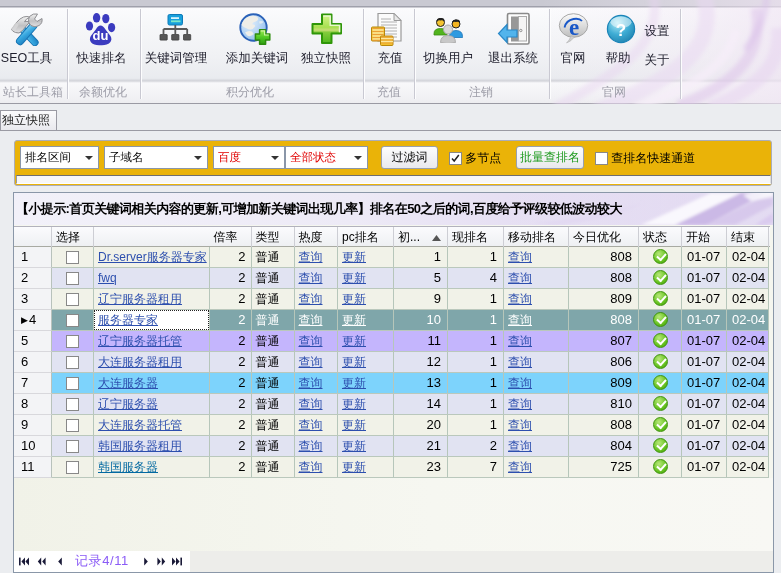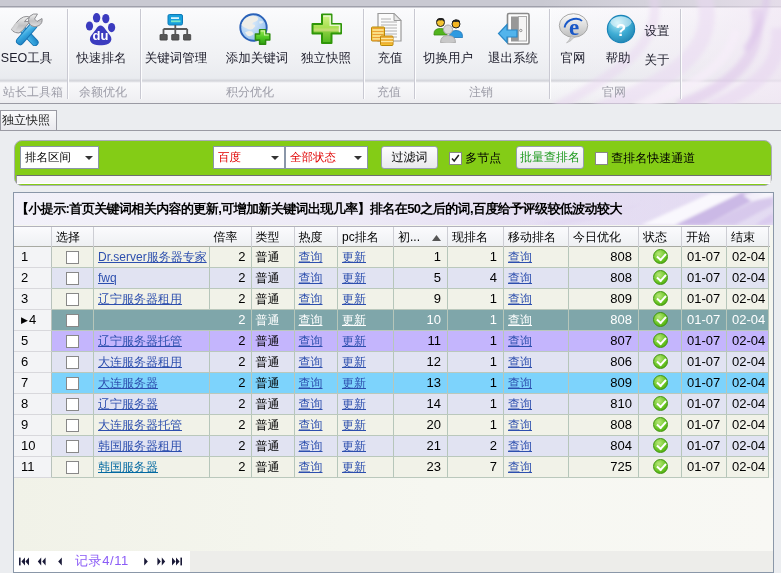--- a/index.html
+++ b/index.html
@@ -8,21 +8,21 @@
 
 #ribbon{left:0;top:0;width:781px;height:104px;background:linear-gradient(#c9c9d2 0%,#c9c9d2 5.5%,#9fa0ab 5.9%,#9fa0ab 6.6%,#fbfbfd 8%,#f6f7f9 25%,#f0f1f4 55%,#e9ebef 76%,#d2d3d9 78.5%,#f8f8fa 80.5%,#f1f1f4 95%,#ededf0 100%);border-bottom:1px solid #9a9aa3}
 .rsep{position:absolute;top:9px;bottom:4px;width:1px;background:#c9c9d2;box-shadow:1px 0 0 #fdfdfe}
 .rlab{position:absolute;top:50px;height:14px;font-size:12.5px;color:#1d1d2b;text-align:center;white-space:nowrap}
 .glab{position:absolute;top:84px;height:13px;font-size:12px;color:#9d9da8;text-align:center;white-space:nowrap}
 .ricon{position:absolute}
 
 #tabline{left:0;top:130px;width:781px;height:1px;background:#9a9aa3}
 #tab{left:0;top:110px;width:57px;height:20px;background:linear-gradient(#fbfbfc,#e9e9ee);border:1px solid #9a9aa3;border-bottom:none;font-size:12px;color:#222;line-height:19px;padding-left:1px}
 
-#fpanel{left:14px;top:140px;width:758px;height:46px;background:#84cc16;border:1px solid #abadb8;border-radius:8px}
+#fpanel{left:14px;top:140px;width:758px;height:46px;background:#eab308;border:1px solid #abadb8;border-radius:3px}
 .combo{position:absolute;top:5px;height:23px;background:#fff;border:1px solid #8a96a8;font-size:11.5px;line-height:21px;padding-left:4px;color:#000}
 .carr{position:absolute;right:5px;top:9px;width:0;height:0;border-left:4px solid transparent;border-right:4px solid transparent;border-top:4px solid #333}
 .fbtn{position:absolute;top:5px;height:23px;background:linear-gradient(#fdfdfd,#e9e9ee);border:1px solid #98a0b0;border-radius:3px;font-size:12px;text-align:center;line-height:21px;color:#000}
 .ckb{display:inline-block;width:13px;height:13px;background:#fff;border:1px solid #888;vertical-align:middle}
 .fck{position:absolute;top:9px;font-size:12px;color:#000}
 #strip{position:absolute;left:1px;top:34px;width:755px;height:9px;background:#f7f7f7;border-top:1px solid #6e6e6e;border-left:1px solid #9a9a9a;border-bottom:1px solid #fff;border-right:1px solid #e0e0e0}
 
 #tpanel{left:13px;top:192px;width:761px;height:381px;background:#f5f6ef;border:1px solid #8a97a8;overflow:hidden}
 #hint{position:absolute;left:0;top:0;width:759px;height:32px;background:linear-gradient(90deg,#f2f1f9 0%,#edeaf6 45%,#e2d9f1 78%,#d8c9ec 100%);font-size:13px;font-weight:bold;color:#000;line-height:32px;white-space:nowrap;letter-spacing:-0.6px}
 #thead{position:absolute;left:0;top:33px;width:756px;height:21px;background:linear-gradient(#fbfbfd,#eef0f3);border-top:1px solid #b2b2bc;border-bottom:1px solid #a8aaa2}
@@ -233,20 +233,21 @@
       <div class="glab" style="left:43px;width:120px">余额优化</div>
       <div class="glab" style="left:190px;width:120px">积分优化</div>
       <div class="glab" style="left:329px;width:120px">充值</div>
       <div class="glab" style="left:421px;width:120px">注销</div>
       <div class="glab" style="left:554px;width:120px">官网</div>
     </div>
 <div id="tab" class="abs">独立快照</div>
 <div id="tabline" class="abs"></div>
 <div id="fpanel" class="abs">
 <div class="combo" style="left:5px;width:79px">排名区间<i class="carr"></i></div>
+<div class="combo" style="left:89px;width:104px">子域名<i class="carr"></i></div>
 <div class="combo" style="left:198px;width:72px;color:#e00000">百度<i class="carr"></i></div>
 <div class="combo" style="left:270px;width:83px;color:#e00000">全部状态<i class="carr"></i></div>
 <div class="fbtn" style="left:366px;width:57px">过滤词</div>
 <div class="fck" style="left:434px"><span class="ckb" style="position:relative">
 <svg width="13" height="13" style="position:absolute;left:-1px;top:-1px">
             <path d="M3 6.5 L5.2 9 L9.8 3" fill="none" stroke="#222" stroke-width="1.5"></path>
           </svg></span> 多节点</div>
 <div class="fbtn" style="left:501px;width:68px;color:#1e9a1e">批量查排名</div>
 <div class="fck" style="left:580px"><span class="ckb"></span> 查排名快速通道</div>
 <div id="strip"></div>
@@ -340,20 +341,23 @@
 <div class="cl" style="left:517px;width:70px;text-align:right;padding-right:6px;color:#000">809</div>
 <div class="cl" style="left:587px;width:43px;text-align:center;"><span class="st"></span></div>
 <div class="cl" style="left:630px;width:45px;padding-left:5px;color:#000">01-07</div>
 <div class="cl" style="left:675px;width:42px;padding-left:5px;color:#000">02-04</div>
 </div>
       </div>
 <div class="rw" style="top:117px">
 <div class="nc"><span class="mk">▶</span>4</div>
 <div class="db" style="background:#7fa6aa">
 <div class="cl" style="left:0px;width:42px;text-align:center;"><span class="ckb"></span></div>
+<div class="cl" style="left:42px;width:115.5px;padding:0;">
+            <div class="kwsel"><span class="lk" style="color:#2d4fae">服务器专家</span></div>
+          </div>
 <div class="cl" style="left:157.5px;width:42px;text-align:right;padding-right:5px;color:#fff">2</div>
 <div class="cl" style="left:199.5px;width:43px;padding-left:4px;"><span class="cj" style="color:#fff">普通</span></div>
 <div class="cl" style="left:242.5px;width:43.5px;padding-left:4px;"><span class="lk" style="color:#fff">查询</span></div>
 <div class="cl" style="left:286px;width:56px;padding-left:4px;"><span class="lk" style="color:#fff">更新</span></div>
 <div class="cl" style="left:342px;width:54px;text-align:right;padding-right:6px;color:#fff">10</div>
 <div class="cl" style="left:396px;width:56px;text-align:right;padding-right:6px;color:#fff">1</div>
 <div class="cl" style="left:452px;width:65px;padding-left:4px;"><span class="lk" style="color:#fff">查询</span></div>
 <div class="cl" style="left:517px;width:70px;text-align:right;padding-right:6px;color:#fff">808</div>
 <div class="cl" style="left:587px;width:43px;text-align:center;"><span class="st"></span></div>
 <div class="cl" style="left:630px;width:45px;padding-left:5px;color:#fff">01-07</div>

